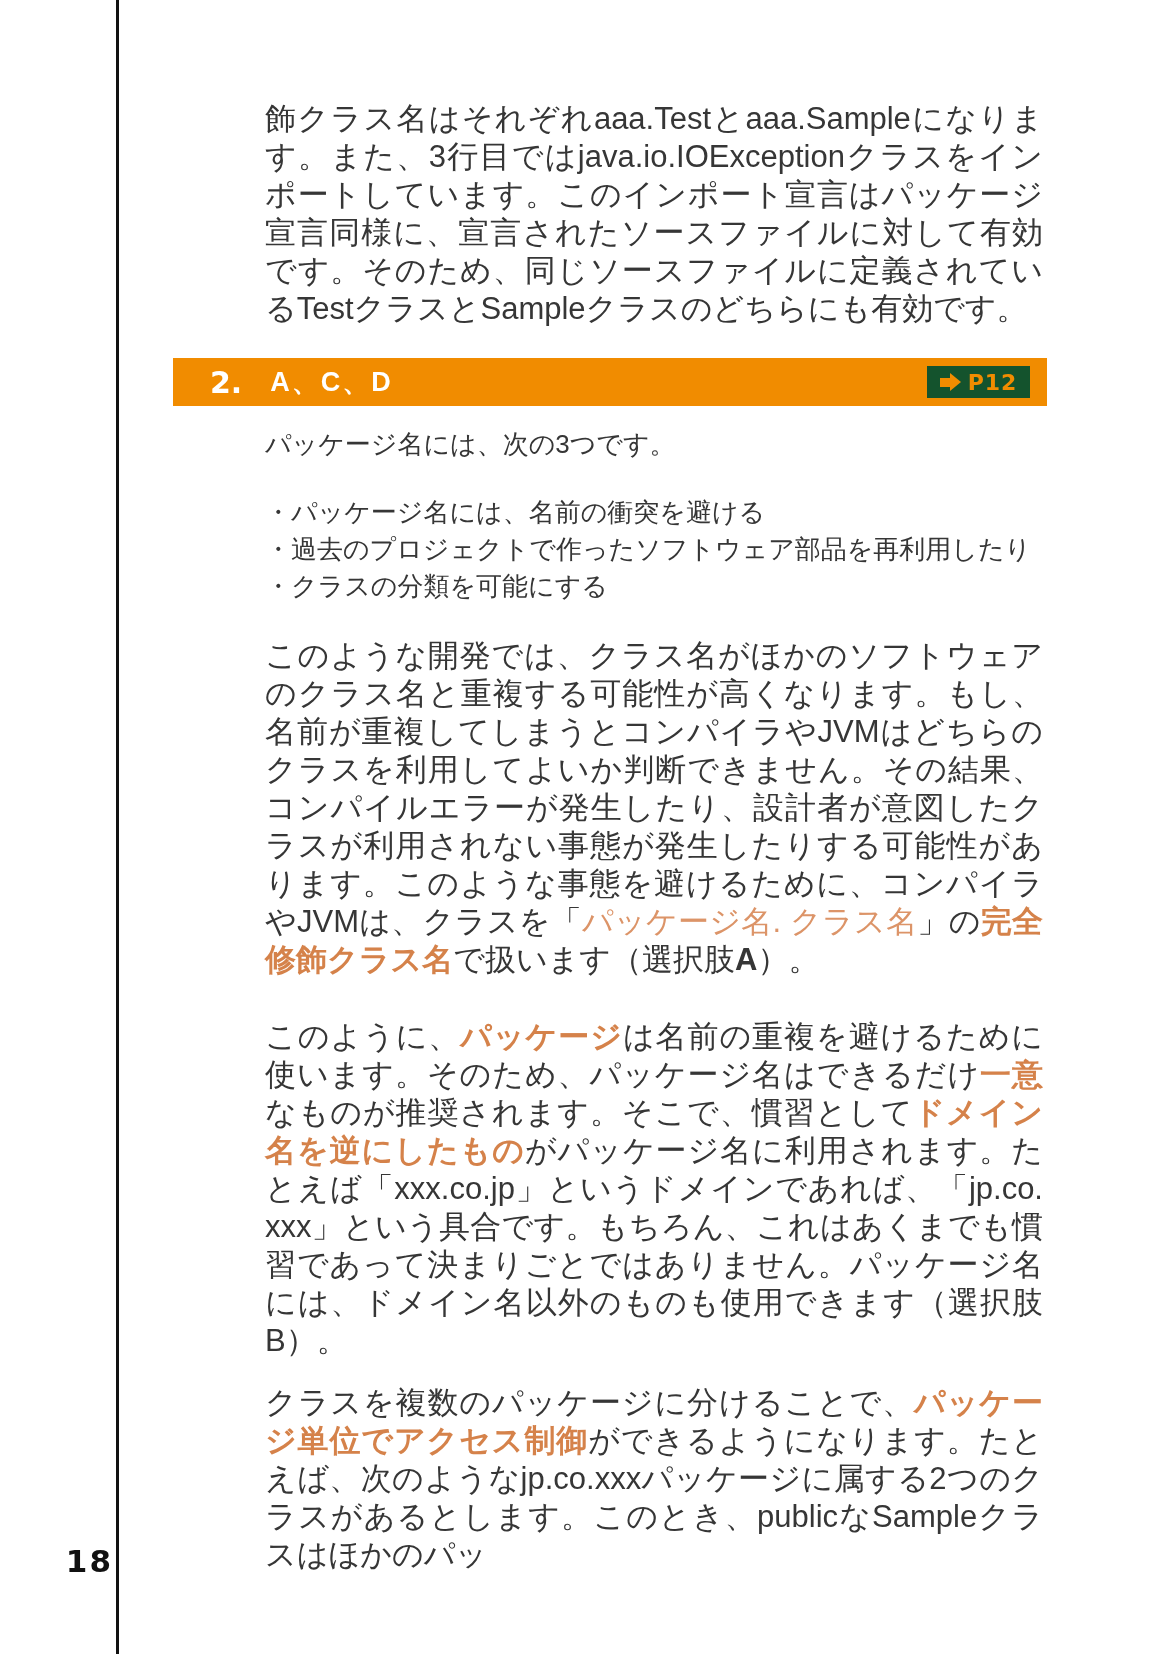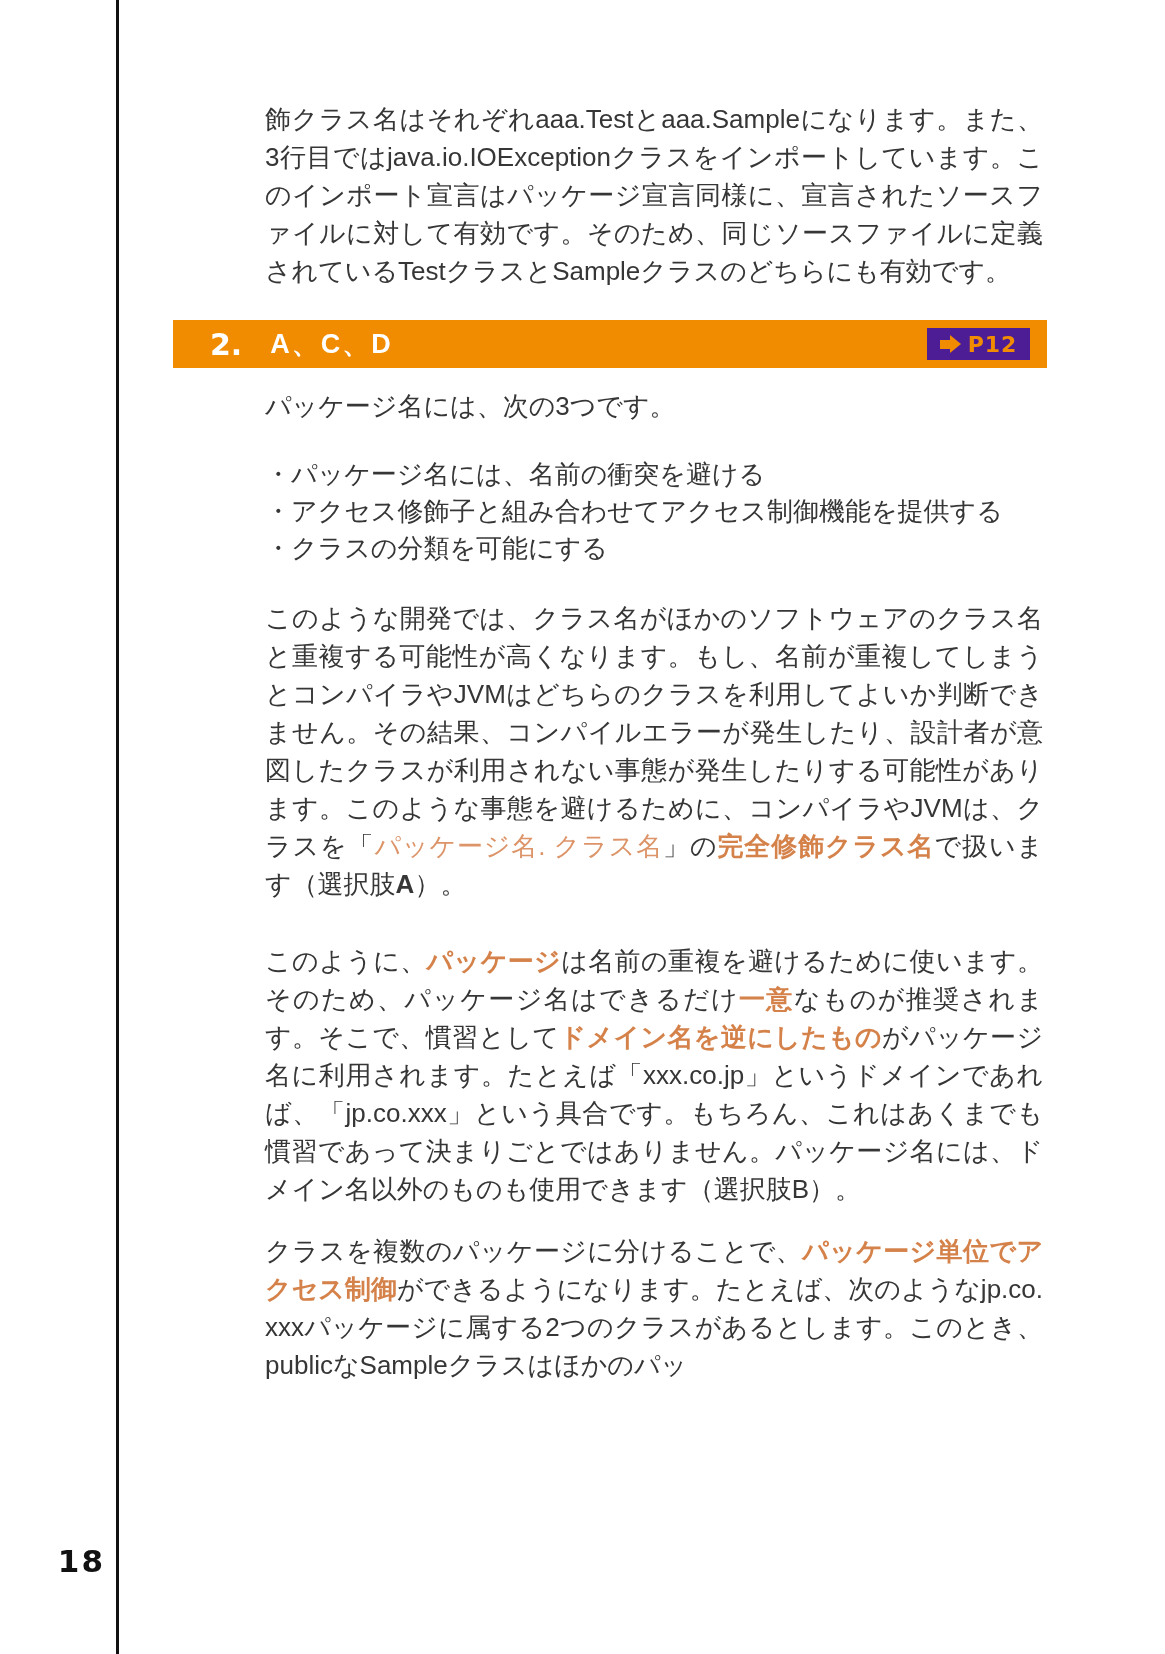--- a/index.html
+++ b/index.html
@@ -11,32 +11,32 @@
     overflow:hidden;
     font-family:"Liberation Sans","DejaVu Sans",sans-serif;
     color:var(--text);
   }
   .edge-rule {
     position:absolute; left:116px; top:0;
     width:3px; height:1654px;
     background:var(--rule);
   }
   .page-number {
-    position:absolute; left:8px; top:1543px; width:97px;
+    position:absolute; left:16px; top:1543px; width:97px;
     text-align:right;
     font-size:31px; font-weight:bold; color:var(--rule);
     letter-spacing:2px;
     font-family:"DejaVu Sans","Liberation Sans",sans-serif;
   }
   .content {
     position:absolute; left:173px; top:100px; width:874px;
   }
   .indent { margin-left:92px; width:778px; }
   .para {
-    font-size:26px; line-height:38px;
+    font-size:31px; line-height:38px;
     text-align:justify; text-justify:inter-ideograph;
     word-break:break-all;
     color:var(--text);
   }
   .para-intro { margin-top:0; }
   .section-bar {
     margin-top:30px;
     height:48px; width:874px;
     background:var(--accent);
     display:flex; align-items:center;
@@ -47,21 +47,21 @@
     font-family:"DejaVu Sans","Liberation Sans",sans-serif;
   }
   .sec-answer {
     margin-left:28px;
     font-size:27px; font-weight:bold; color:#ffffff;
     letter-spacing:2px;
   }
   .page-ref-badge {
     margin-left:auto; margin-right:17px;
     height:32px; min-width:103px;
-    background:#4c1d95;
+    background:#14532d;
     display:flex; align-items:center; justify-content:center;
     gap:7px; padding:0 10px;
   }
   .arrow-icon { display:inline-flex; align-items:center; }
   .arrow-stem { width:10px; height:9px; background:var(--accent); }
   .arrow-head {
     width:0; height:0;
     border-top:9px solid transparent;
     border-bottom:9px solid transparent;
     border-left:11px solid var(--accent);
@@ -115,21 +115,21 @@
       <p>パッケージ名には、次の3つです。</p>
     </div>
 
     <div class="bullets indent">
       <div class="bullet-item">
         <span class="bullet-dot">・</span>
         <span>パッケージ名には、名前の衝突を避ける</span>
       </div>
       <div class="bullet-item">
         <span class="bullet-dot">・</span>
-        <span>アクセス修飾子と組み合わせてアクセス制御機能を提供する</span>
+        <span>過去のプロジェクトで作ったソフトウェア部品を再利用したり</span>
       </div>
       <div class="bullet-item">
         <span class="bullet-dot">・</span>
         <span>クラスの分類を可能にする</span>
       </div>
     </div>
 
 
     <p class="para indent p3"><span class="seg-n">このような開発では、クラス名がほかのソフトウェアのクラス名と重複する可能性が高くなります。もし、名前が重複してしまうとコンパイラやJVMはどちらのクラスを利用してよいか判断できません。その結果、コンパイルエラーが発生したり、設計者が意図したクラスが利用されない事態が発生したりする可能性があります。このような事態を避けるために、コンパイラやJVMは、クラスを「</span><span class="seg-hl">パッケージ名. クラス名</span><span class="seg-n">」の</span><span class="seg-hb">完全修飾クラス名</span><span class="seg-n">で扱います（選択肢</span><span class="seg-b">A</span><span class="seg-n">）。</span></p>
 

